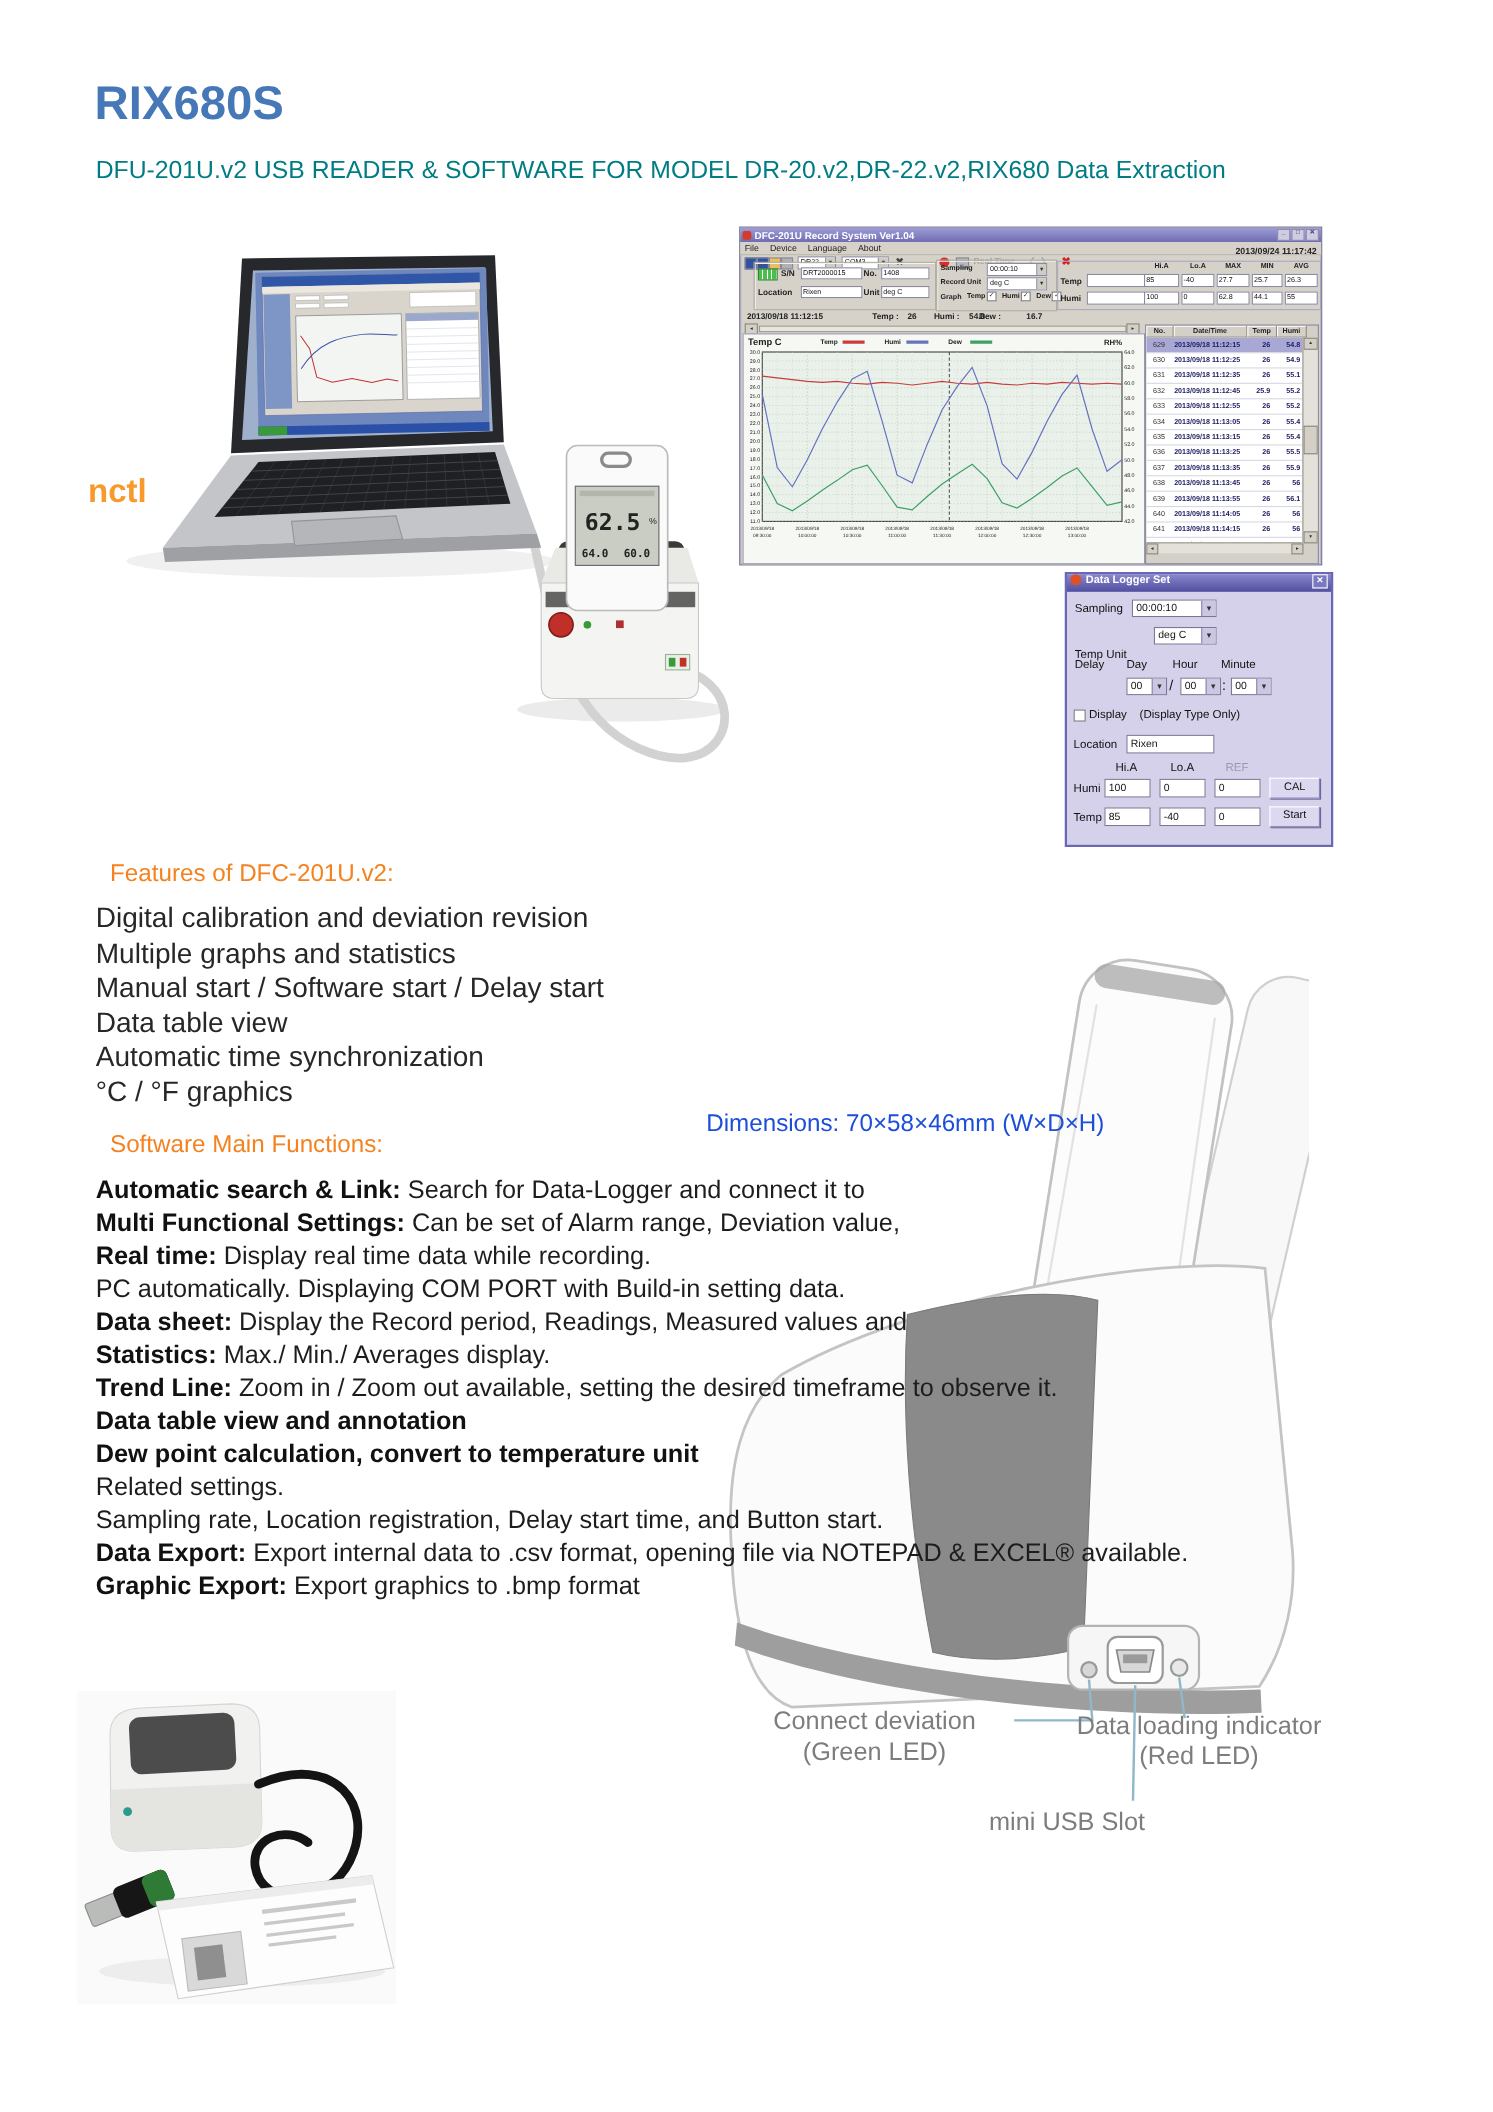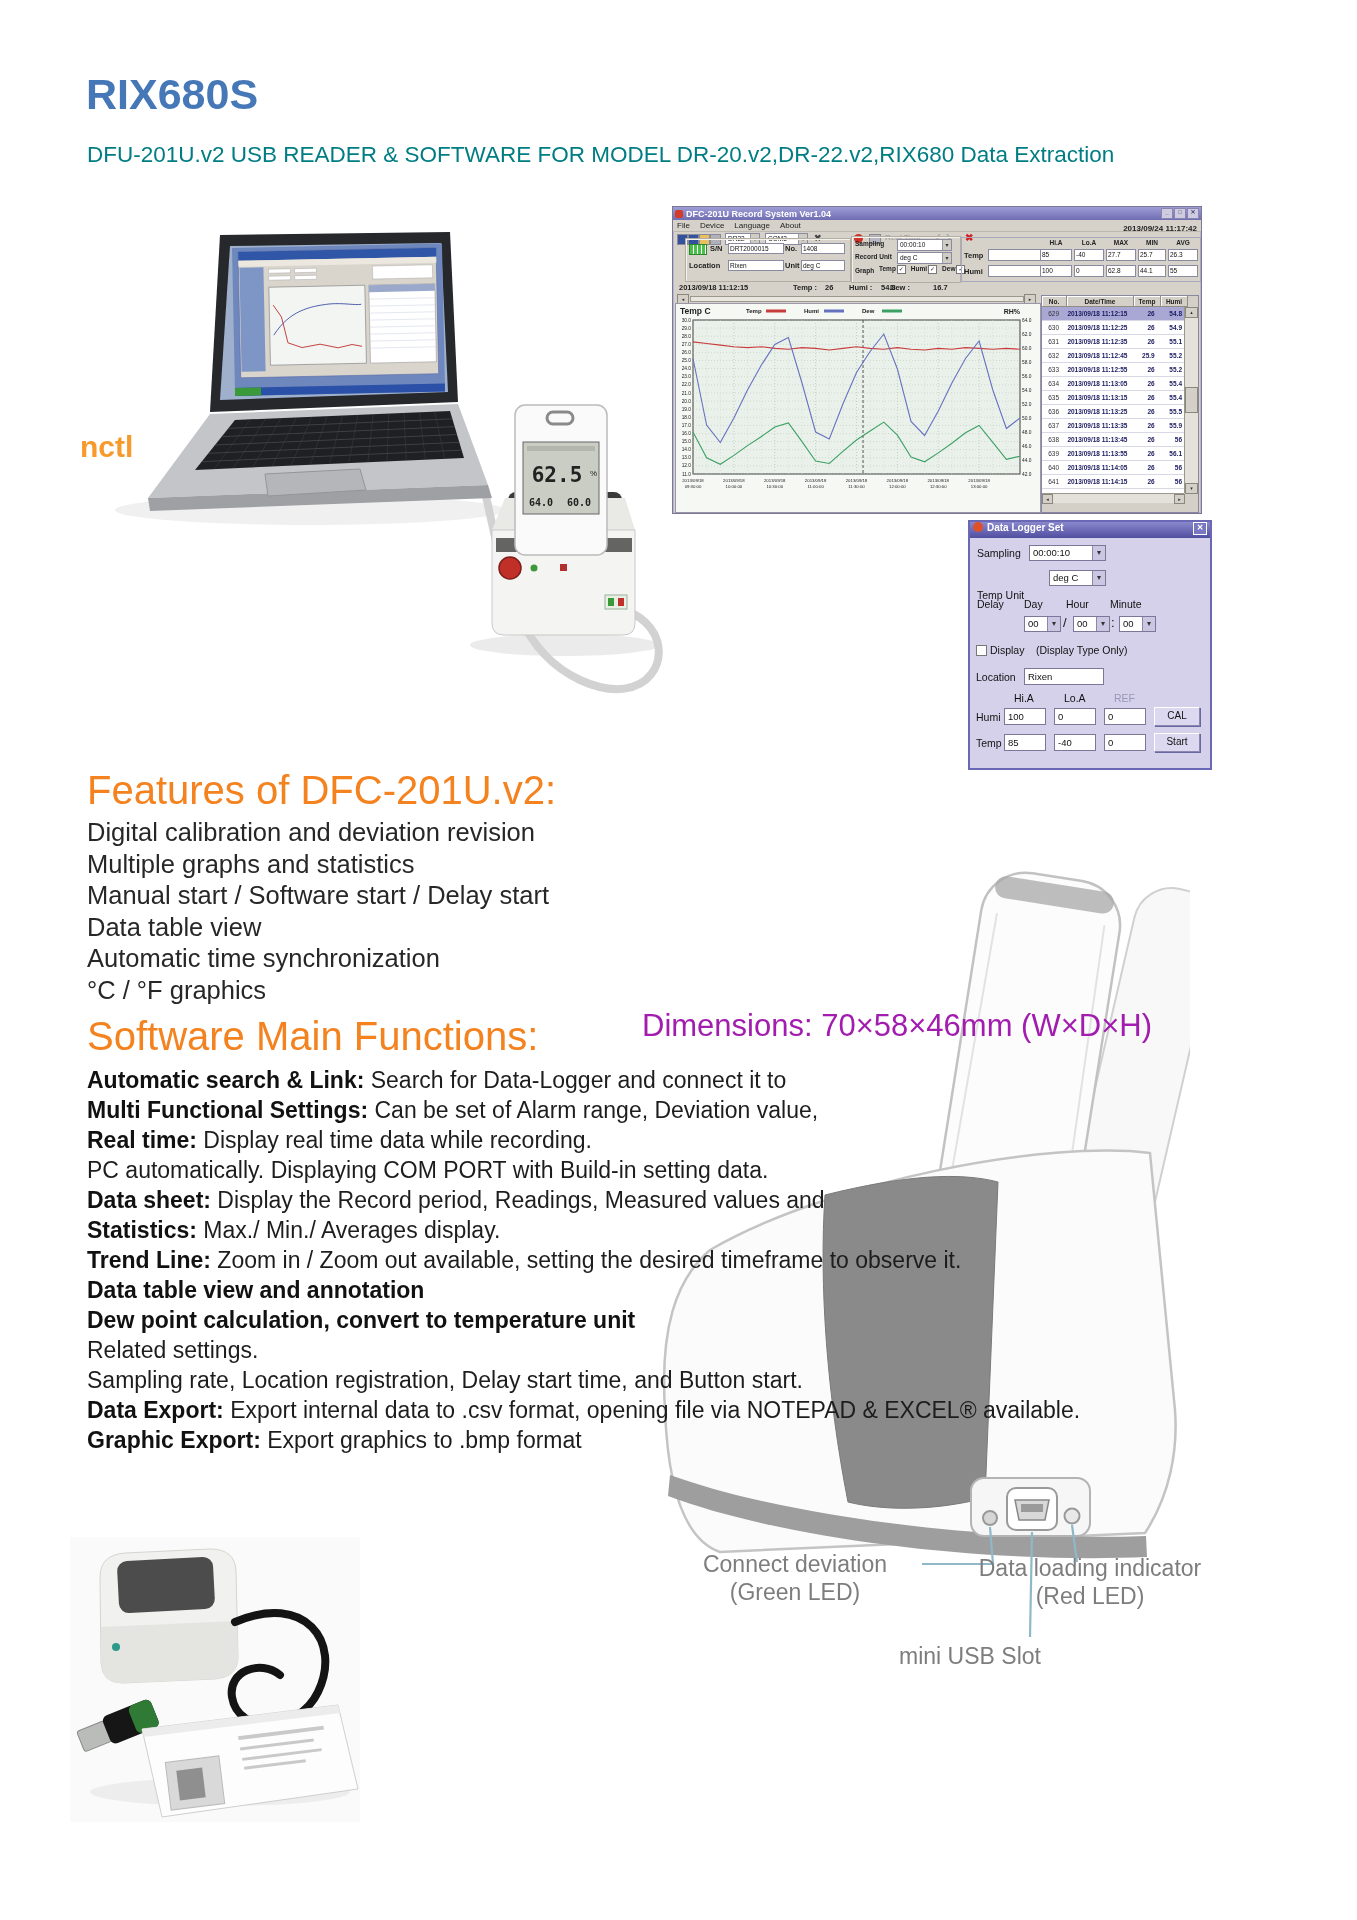--- a/index.html
+++ b/index.html
@@ -3,24 +3,24 @@
 <meta charset="utf-8">
 <style>
   html,body{margin:0;padding:0;background:#fff;}
   .page{position:relative;width:1357px;height:1920px;background:#fff;overflow:hidden;
         font-family:"Liberation Sans",sans-serif;}
   .abs{position:absolute;}
   
   .title{left:86px;top:70px;font-size:43px;font-weight:bold;color:#4678b8;letter-spacing:0px;}
   .subtitle{left:87px;top:142px;font-size:22.5px;color:#007d83;}
   .watermark{left:80px;top:430px;font-size:30px;font-weight:bold;color:#f79420;opacity:.95;z-index:3;}
-  .sec-head{font-size:40px;color:#f3821f;margin:0;font-weight:400;}
+  .sec-head{font-size:22px;color:#f3821f;margin:13px;font-weight:400;}
   .features{left:87px;top:768px;z-index:4;}
   .feat-line{font-size:25.5px;color:#272727;line-height:31.5px;}
-  .dimensions{left:642px;top:1008px;font-size:31px;color:#a21caf;z-index:4;}
+  .dimensions{left:642px;top:1008px;font-size:22px;color:#1d4ed8;z-index:4;}
   .functions{left:87px;top:1014px;z-index:4;}
   .fn-line{font-size:23px;color:#1d1d1d;line-height:30px;white-space:nowrap;}
   .fn-line b{font-weight:bold;color:#111;}
   .ann-label{z-index:4;font-size:23px;color:#7d7d7d;text-align:center;line-height:28px;}
   
   .rsw{left:672px;top:206px;width:528px;height:306px;background:#d6d2ca;
        border:1px solid #7a7894;box-shadow:0 0 0 1px #b8b6d0 inset;z-index:5;font-family:"Liberation Sans",sans-serif;}
   .rsw-title{position:absolute;left:0;top:0;right:0;height:13px;
        background:linear-gradient(180deg,#9f9dd6,#6f6db2);color:#fff;font-size:9px;font-weight:bold;
        display:flex;align-items:center;padding:0 2px;}

